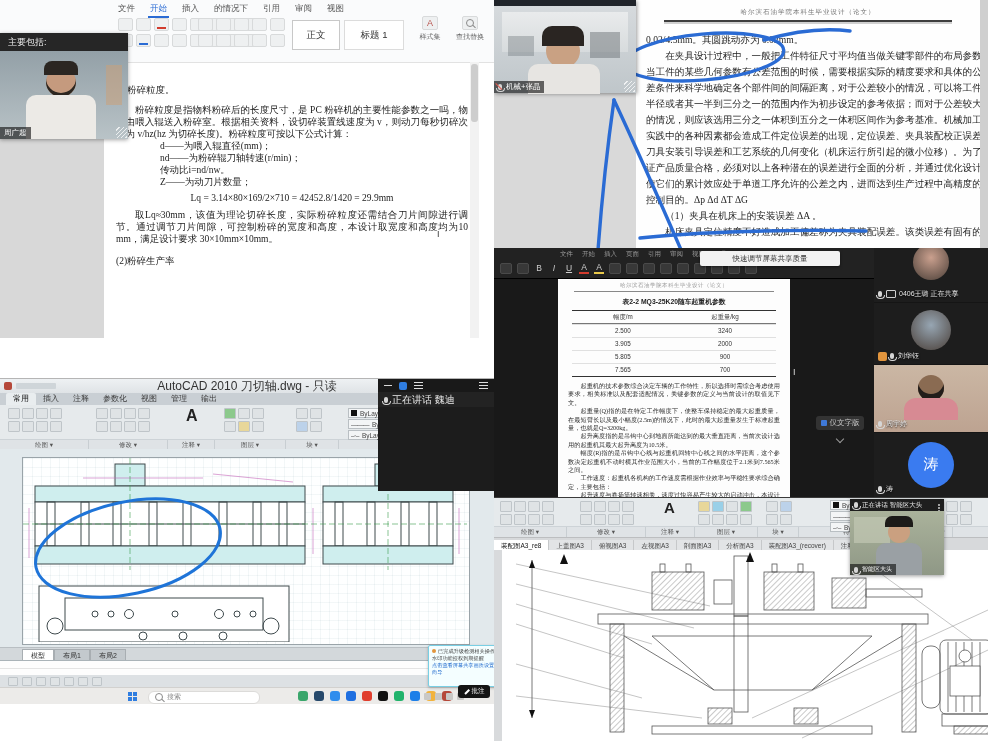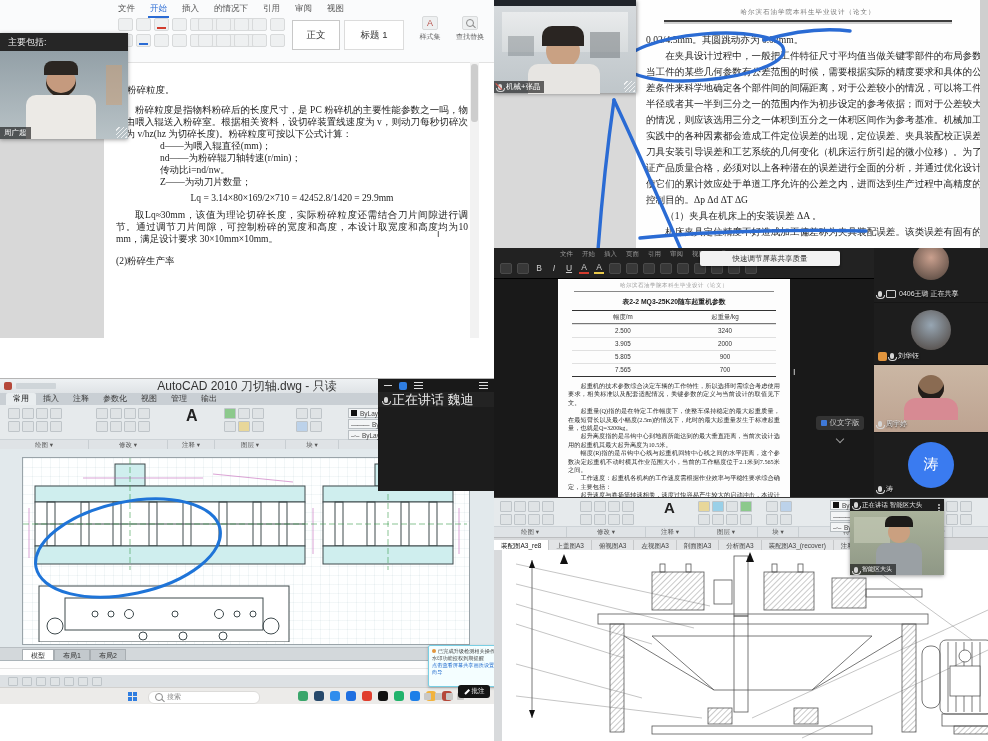--- a/index.html
+++ b/index.html
@@ -109,21 +109,21 @@
   .mtab{font-size:7px;line-height:11px;padding:0 8px;background:#c3c9cd;border:1px solid #a8aeb2;border-bottom:none;color:#333}
   .mtab.active{background:#fff}
   .ftabs{display:flex;background:#d7d9db;border-top:1px solid #bcbec0;align-items:flex-end}
   .ftab{font-size:6.5px;line-height:12px;padding:0 7px;background:#e2e4e6;border-right:1px solid #c6c8ca;color:#444;white-space:nowrap}
   .ftab.active{background:#fff;color:#111}
   
   #bl-meet{position:absolute;left:378px;top:0;width:116px;height:112px;background:#1c1c1c;z-index:30}
   #bl-meet .r1{height:13px;display:flex;align-items:center;gap:7px;padding:0 6px;background:#191919}
   #bl-meet .minb{width:8px;height:1.6px;background:#d8d8d8}
   #bl-meet .blub{width:8px;height:8px;background:#2f7de0;border-radius:2px}
-  #bl-meet .r2{height:15px;display:flex;align-items:center;padding:0 6px;color:#e8e8e8;font-size:13px;background:#232323}
+  #bl-meet .r2{height:15px;display:flex;align-items:center;padding:0 6px;color:#e8e8e8;font-size:10px;background:#232323}
   #bl-meet .vid{position:relative;height:84px;background:linear-gradient(180deg,#7e8890,#a3adb2)}
   
   #bl-task{position:absolute;left:0;top:308px;width:494px;height:17px;background:#ecebe9;border-top:1px solid #d2d1cf}
   .winlogo{position:absolute;left:128px;top:4px;width:9px;height:9px;display:grid;grid-template-columns:4px 4px;gap:1px}
   .winlogo i{background:#2f7de0}
   #bl-search{position:absolute;left:148px;top:2.5px;width:104px;height:11px;background:#fff;border:1px solid #dcdbd9;
              border-radius:6px;display:flex;align-items:center;gap:4px;padding-left:6px;font-size:7px;color:#8a8a8a}
   #bl-ticons{position:absolute;left:298px;top:3px;display:flex;gap:6px}
   .ticon{width:10px;height:10px;border-radius:3px}
   #bl-tray{position:absolute;left:424px;top:5px;display:flex;gap:4px}

